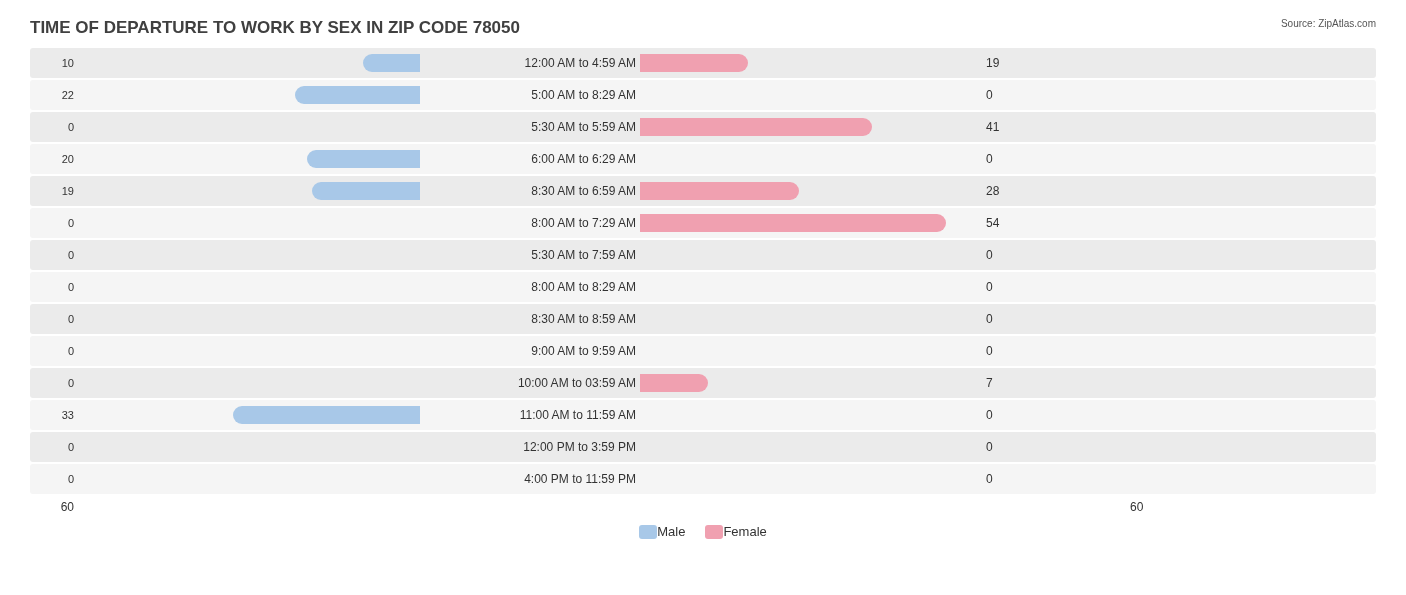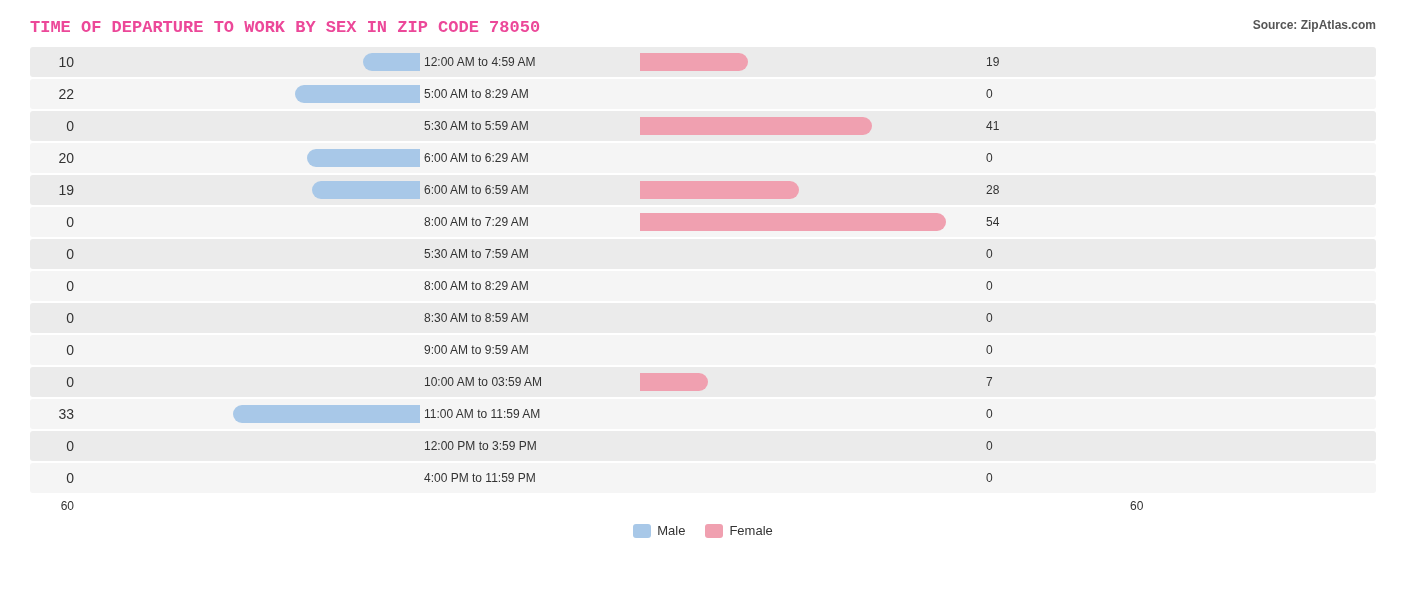--- a/index.html
+++ b/index.html
@@ -9,71 +9,69 @@
       width: 1406px;
       min-height: 595px;
     }
     .chart-container {
       padding: 18px 30px 30px 30px;
       position: relative;
     }
     .chart-title {
       font-size: 17px;
       font-weight: bold;
-      color: #ec4899;
+      color: #404040;
       margin-bottom: 6px;
-      font-family: Liberation Mono, monospace;
     }
     .source-text {
       position: absolute;
       top: 18px;
       right: 30px;
-      font-size: 12px;
+      font-size: 10px;
       color: #555;
-      font-weight: bold;
     }
     .chart-area {
       margin-top: 10px;
       position: relative;
     }
     .row {
       display: flex;
       align-items: center;
       margin-bottom: 2px;
       height: 30px;
       background: #f5f5f5;
       border-radius: 3px;
     }
     .row:nth-child(odd) {
       background: #ebebeb;
     }
     .left-val {
       width: 50px;
       text-align: right;
-      font-size: 14px;
+      font-size: 11px;
       color: #333;
       padding-right: 6px;
       flex-shrink: 0;
     }
     .bar-left-wrap {
       width: 340px;
       display: flex;
       justify-content: flex-end;
       align-items: center;
       flex-shrink: 0;
     }
     .bar-male {
       background: #a8c8e8;
       height: 18px;
       border-radius: 9px 0 0 9px;
       min-width: 0;
     }
     .label-center {
       width: 220px;
-      text-align: left;
+      text-align: right;
       font-size: 12px;
       color: #333;
       flex-shrink: 0;
       padding: 0 4px;
     }
     .bar-right-wrap {
       width: 340px;
       display: flex;
       justify-content: flex-start;
       align-items: center;
@@ -131,21 +129,20 @@
       justify-content: center;
       align-items: center;
       margin-top: 10px;
       gap: 20px;
       font-size: 13px;
       color: #333;
     }
     .legend-item {
       display: flex;
       align-items: center;
-      gap: 6px;
     }
     .legend-box-male {
       width: 18px;
       height: 14px;
       background: #a8c8e8;
       border-radius: 3px;
     }
     .legend-box-female {
       width: 18px;
       height: 14px;
@@ -203,21 +200,21 @@
         <div class="bar-right-wrap">
           <div class="bar-female" style="width: 0px;"></div>
         </div>
         <div class="right-val">0</div>
       </div>
       <div class="row">
         <div class="left-val">19</div>
         <div class="bar-left-wrap">
           <div class="bar-male" style="width: 108px;"></div>
         </div>
-        <div class="label-center">6:00 AM to 6:59 AM</div>
+        <div class="label-center">8:30 AM to 6:59 AM</div>
         <div class="bar-right-wrap">
           <div class="bar-female" style="width: 159px;"></div>
         </div>
         <div class="right-val">28</div>
       </div>
       <div class="row">
         <div class="left-val">0</div>
         <div class="bar-left-wrap">
           <div class="bar-male" style="width: 0px;"></div>
         </div>

